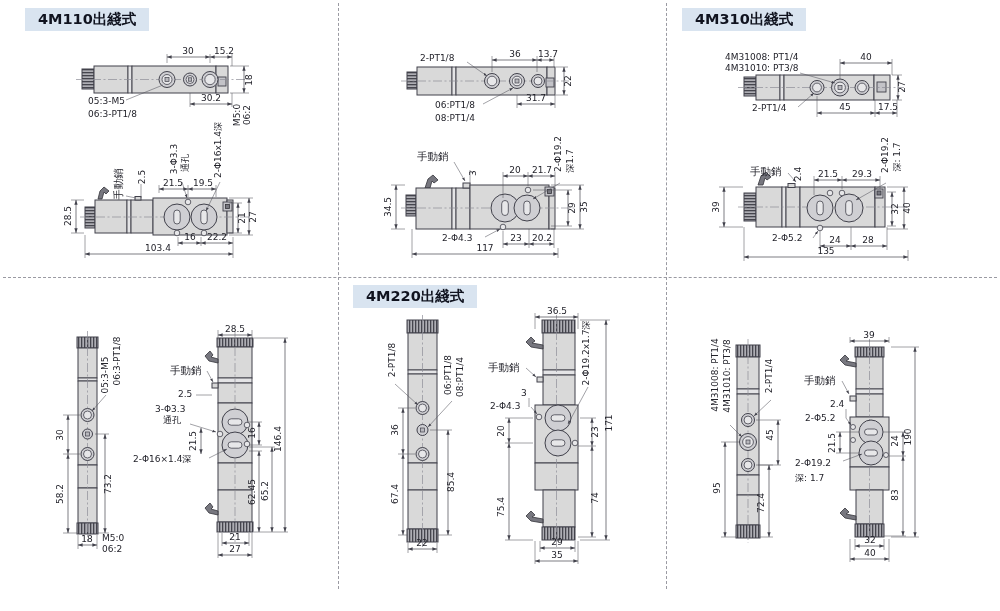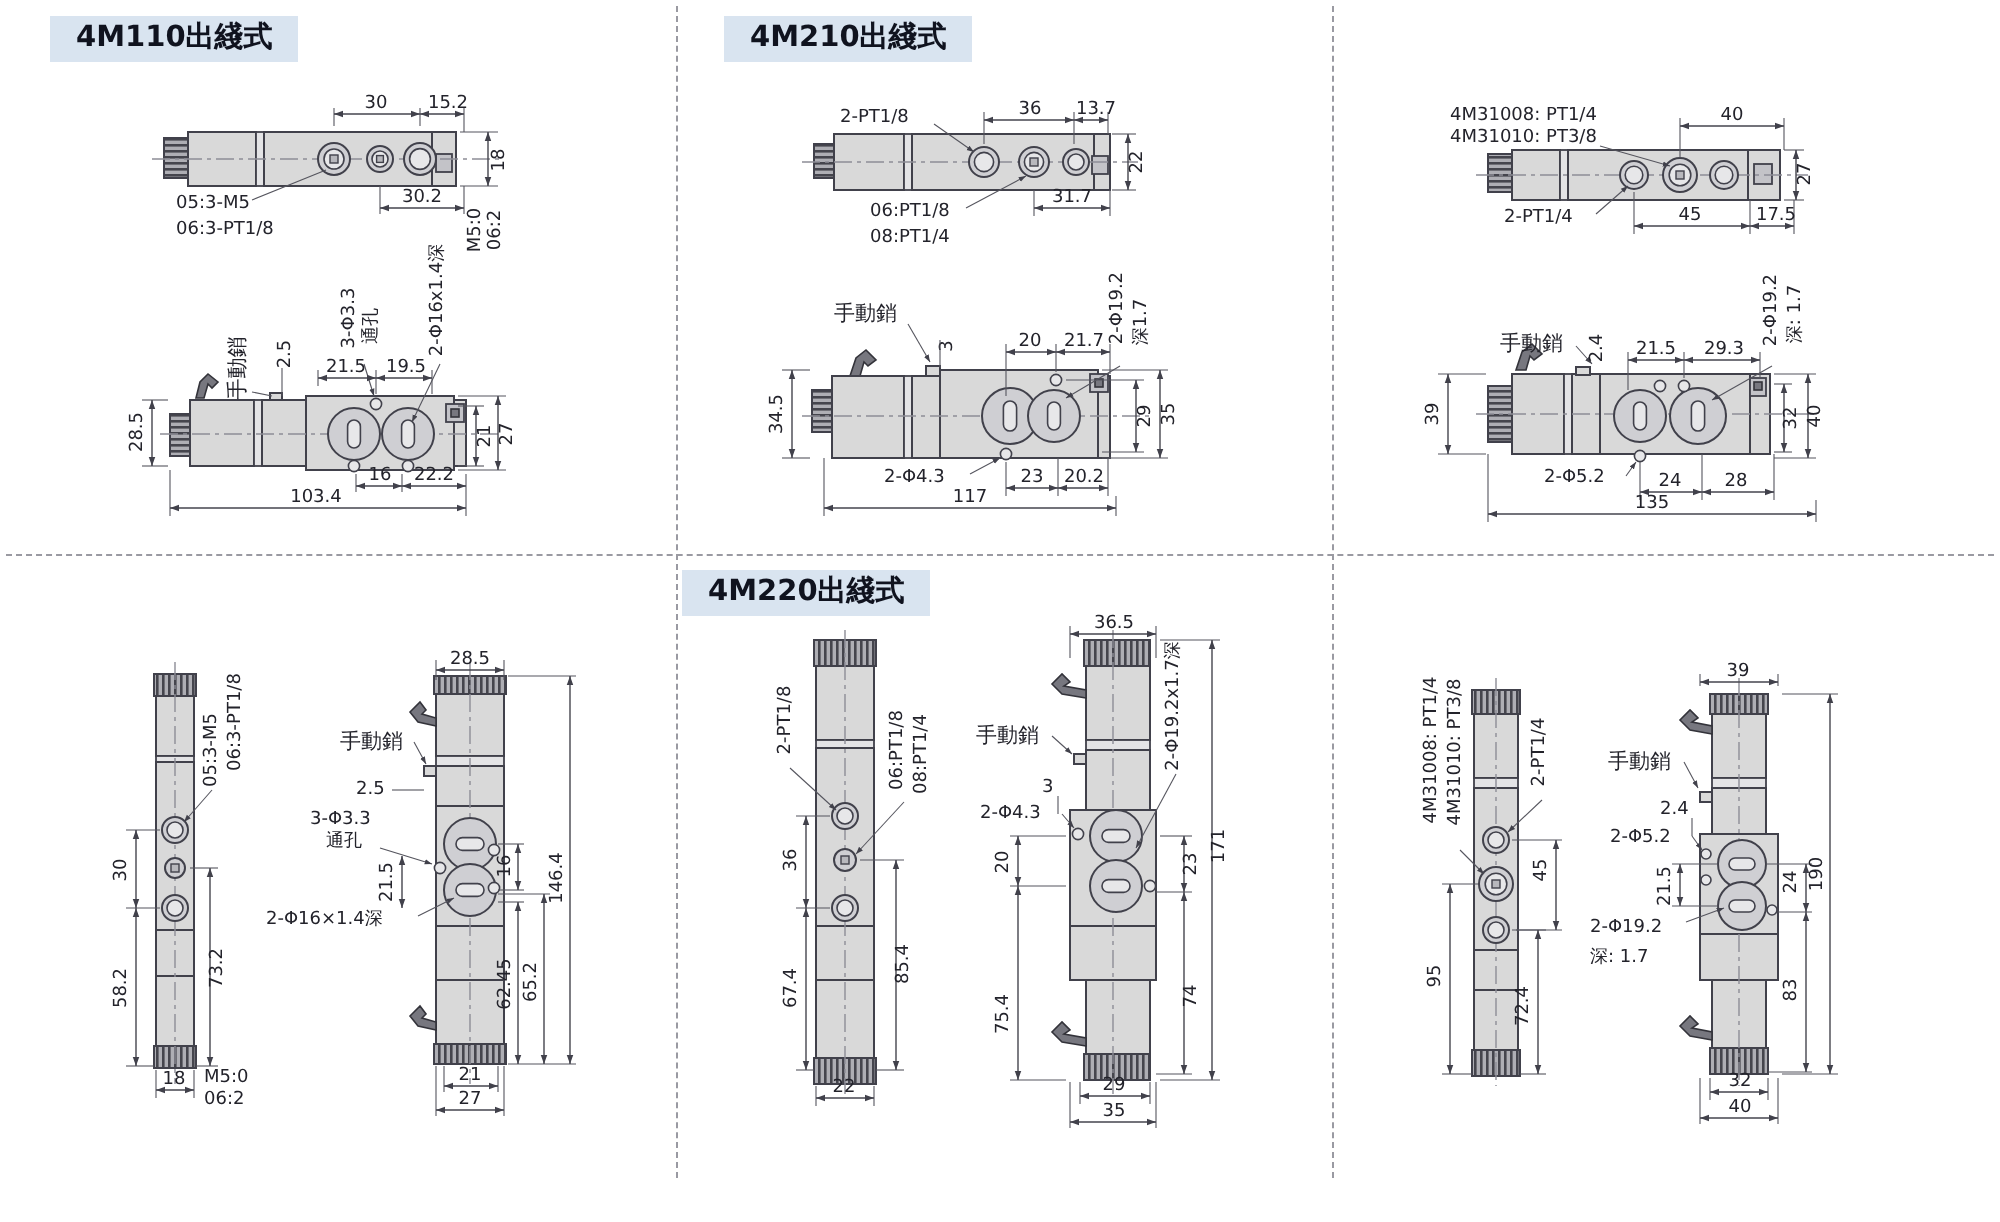--- a/index.html
+++ b/index.html
@@ -152,22 +152,20 @@
         <text class="t m" x="217" y="240">22.2</text>
         <line class="th" x1="85" y1="235" x2="85" y2="258"></line>
           <line class="th" x1="233" y1="246" x2="233" y2="258"></line>
         <line class="dm" x1="85" y1="254" x2="233" y2="254" marker-start="url(#ma)" marker-end="url(#ma)"></line>
         <text class="t m" x="158" y="251">103.4</text>
       </g>
     </svg>
   </div>
 
   <div class="panel" style="left:337px;top:0;width:329px;height:277px">
-    <div class="badge" style="left:25px">
-      <span>4M210出綫式</span></div>
     <svg viewBox="0 0 329 277" width="329" height="277">
       <g>
         <rect x="70" y="72" width="10" height="17" fill="url(#ribsH)" stroke="#41414b"></rect>
         <rect class="b" x="80" y="67" width="35" height="28"></rect>
         <rect class="b2" x="115" y="67" width="4" height="28"></rect>
         <rect class="b" x="119" y="67" width="91" height="28"></rect>
         <rect class="b" x="210" y="67" width="8" height="28"></rect>
         <rect class="sq" x="209" y="78" width="8" height="9"></rect>
         <line class="cl" x1="64" y1="81" x2="232" y2="81"></line>
         <circle class="pc" cx="155" cy="81" r="7.5"></circle>
@@ -257,20 +255,22 @@
         <text class="t m" x="205" y="241">20.2</text>
         <line class="th" x1="75" y1="229" x2="75" y2="258"></line>
           <line class="th" x1="221" y1="248" x2="221" y2="258"></line>
         <line class="dm" x1="75" y1="254" x2="221" y2="254" marker-start="url(#ma)" marker-end="url(#ma)"></line>
         <text class="t m" x="148" y="251">117</text>
       </g>
     </svg>
   </div>
 
   <div class="panel" style="left:668px;top:0;width:332px;height:277px">
+    <div class="badge" style="left:14px">
+      <span>4M310出綫式</span></div>
     <svg viewBox="0 0 332 277" width="332" height="277">
       <g>
         <rect x="76" y="77" width="12" height="19" fill="url(#ribsH)" stroke="#41414b"></rect>
         <rect class="b" x="88" y="75" width="24" height="25"></rect>
         <rect class="b2" x="112" y="75" width="4" height="25"></rect>
         <rect class="b" x="116" y="75" width="90" height="25"></rect>
         <rect class="b" x="206" y="75" width="16" height="25"></rect>
         <rect class="sq" x="209" y="82" width="9" height="10"></rect>
         <line class="cl" x1="70" y1="87.5" x2="236" y2="87.5"></line>
         <circle class="pc" cx="149" cy="87.5" r="7"></circle>
@@ -463,21 +463,21 @@
         <text class="t m" x="235" y="263">21</text>
         <line class="th" x1="218" y1="256" x2="218" y2="281"></line>
           <line class="th" x1="252" y1="256" x2="252" y2="281"></line>
         <line class="dm" x1="218" y1="278" x2="252" y2="278" marker-start="url(#ma)" marker-end="url(#ma)"></line>
         <text class="t m" x="235" y="275">27</text>
       </g>
     </svg>
   </div>
 
   <div class="panel" style="left:337px;top:277px;width:329px;height:334px">
-    <div class="badge" style="left:4px">
+    <div class="badge" style="left:16px">
       <span>4M220出綫式</span></div>
     <svg viewBox="0 0 329 334" width="329" height="334">
       <g>
         <rect x="70" y="43" width="31" height="13" fill="url(#ribsV)" stroke="#41414b"></rect>
         <rect class="b" x="71" y="56" width="29" height="37"></rect>
         <rect class="b2" x="71" y="93" width="29" height="4"></rect>
         <rect class="b" x="71" y="97" width="29" height="89"></rect>
         <rect class="b" x="71" y="186" width="29" height="27"></rect>
         <rect class="b" x="71" y="213" width="29" height="39"></rect>
         <rect x="70" y="252" width="31" height="13" fill="url(#ribsV)" stroke="#41414b"></rect>

